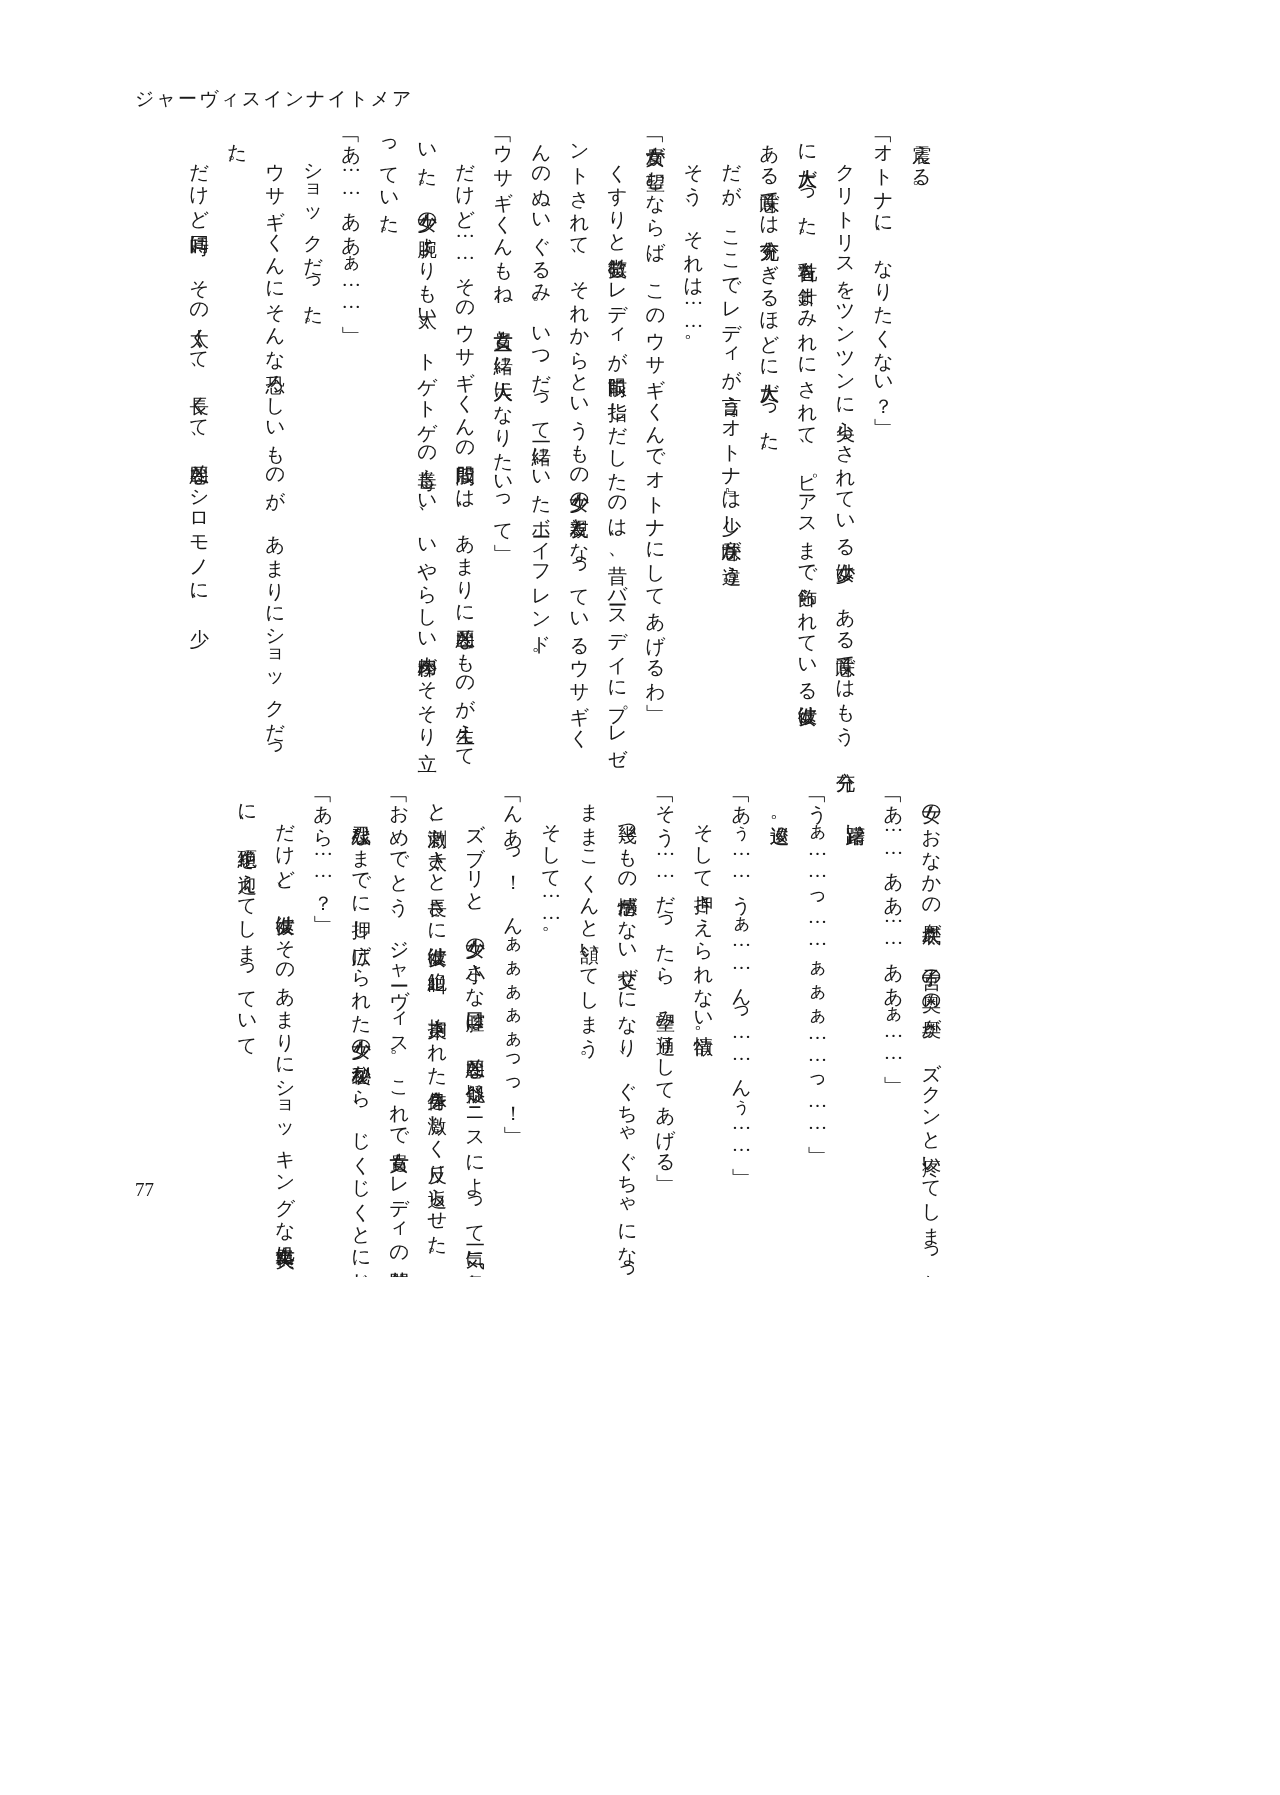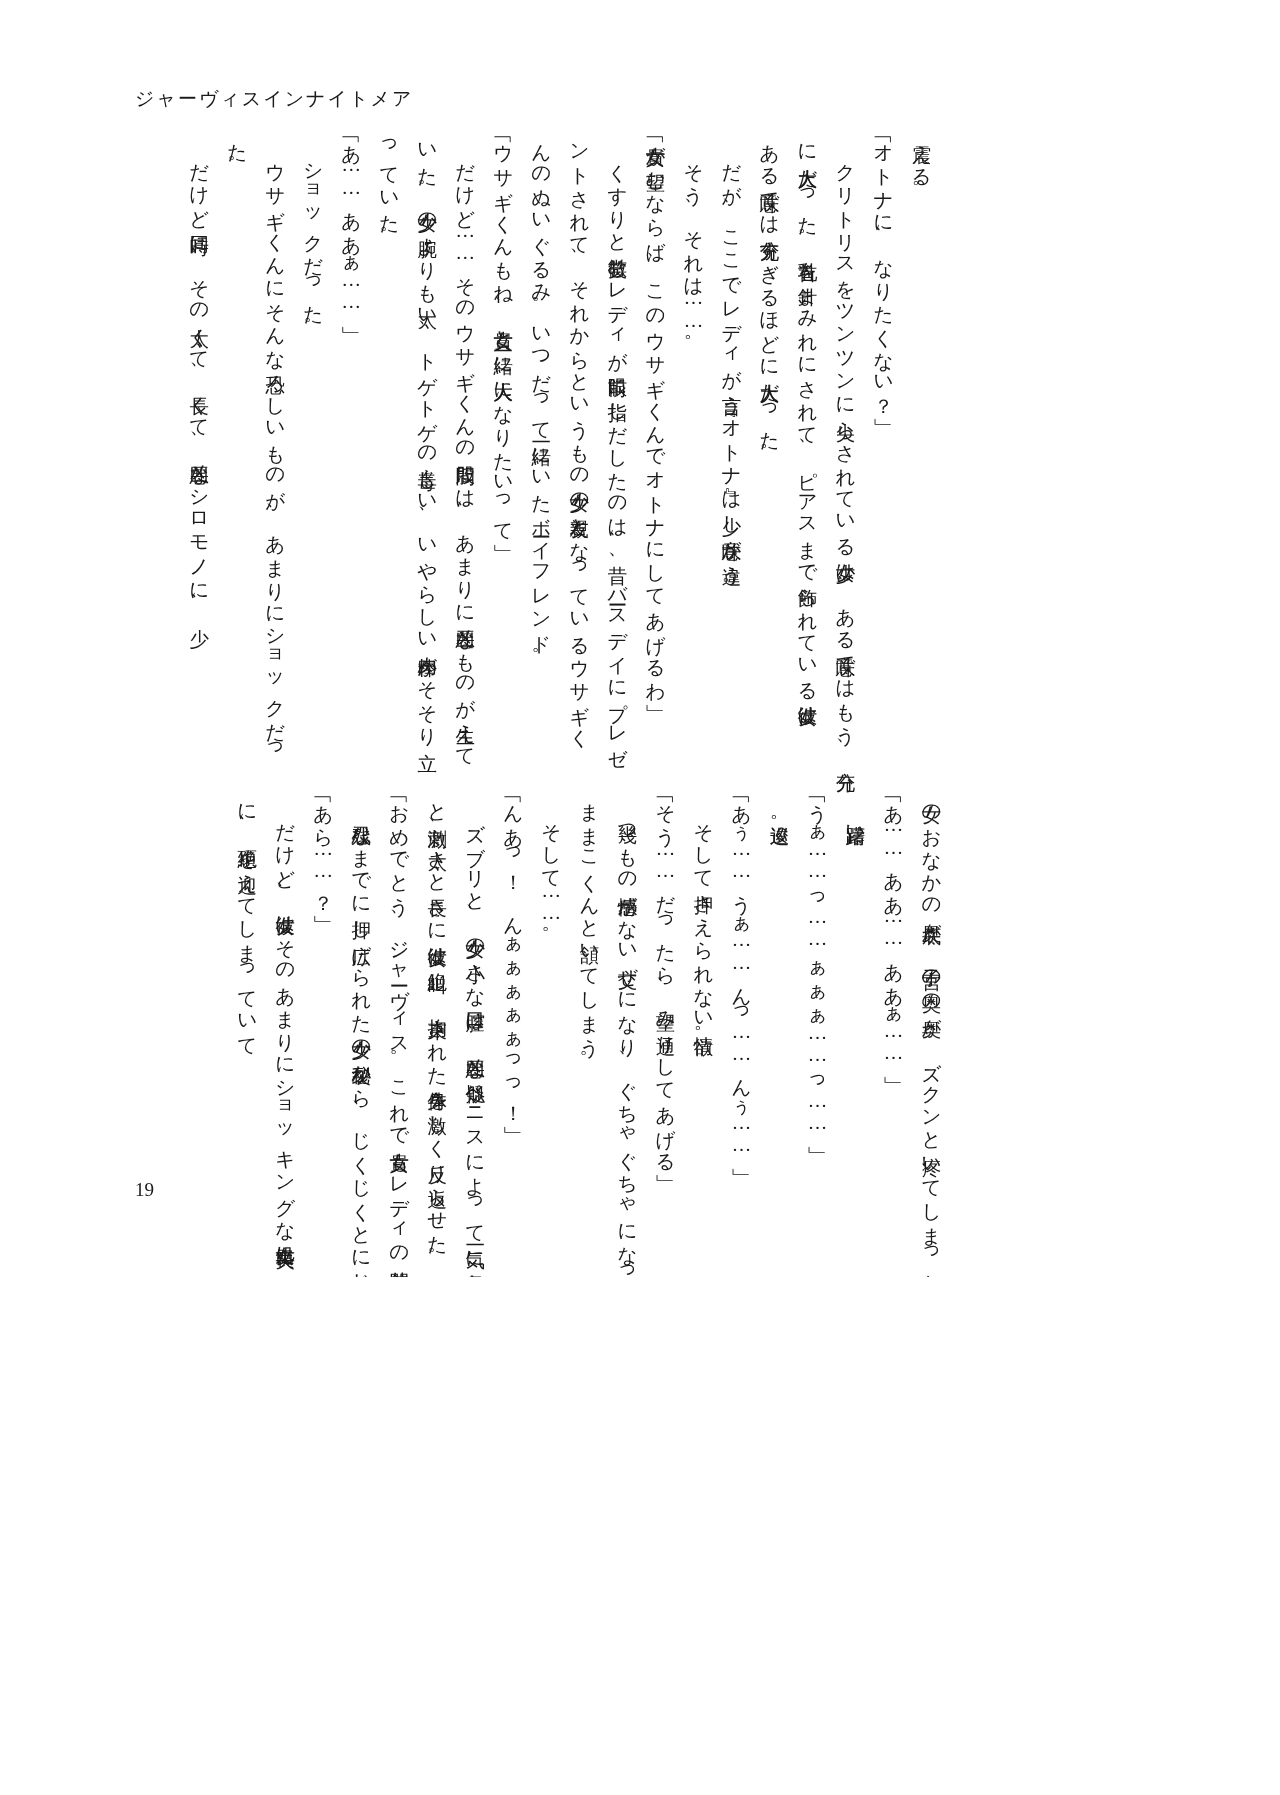--- a/index.html
+++ b/index.html
@@ -100,15 +100,15 @@
     <p>幾つもの感情がない交ぜになり、ぐちゃぐちゃになった少女は訳も解らないままこくんと頷いてしまう。</p>
     <p>そして……。</p>
     <p class="noindent">「んあっ！　んぁぁぁぁぁっっ！」</p>
     <p>ズブリと、少女の小さな膣口は、凶悪な疑似ペニスによって一気に貫かれた。その痛みと刺激、太さと長さに彼女は絶叫し、拘束された身体を激しく反り返らせた。</p>
     <p class="noindent">「おめでとう、ジャーヴィス。これで貴女もレディの仲間入りね」</p>
     <p>残忍なまでに押し広げられた少女の秘裂から、じくじくとにじみ出す鮮血。少女の純潔の証。</p>
     <p class="noindent">「あら……？」</p>
     <p>だけど、彼女はそのあまりにショッキングな処女喪失に、一撃で子宮を抉った突き上げに、絶頂を迎えてしまっていて</p>
   </div>
 
-  <div class="folio">19</div>
+  <div class="folio">77</div>
 
 </div>
 
 </body></html>

